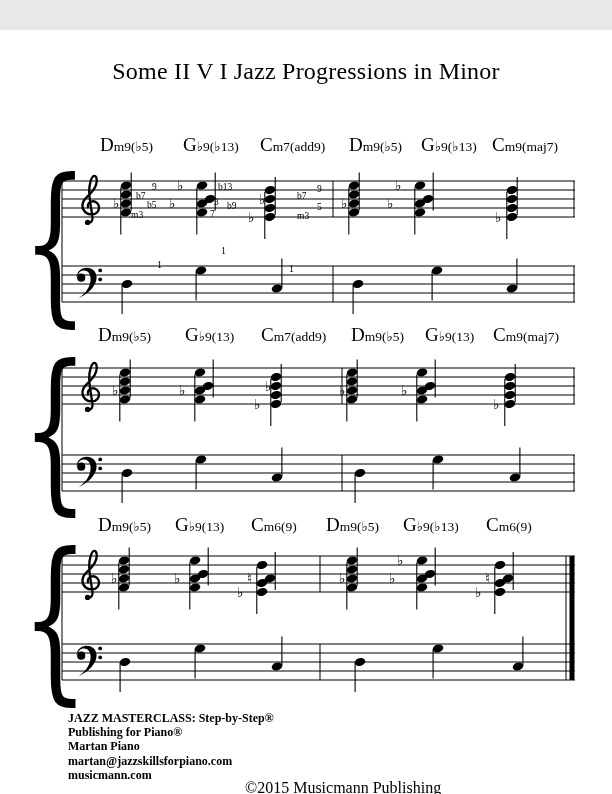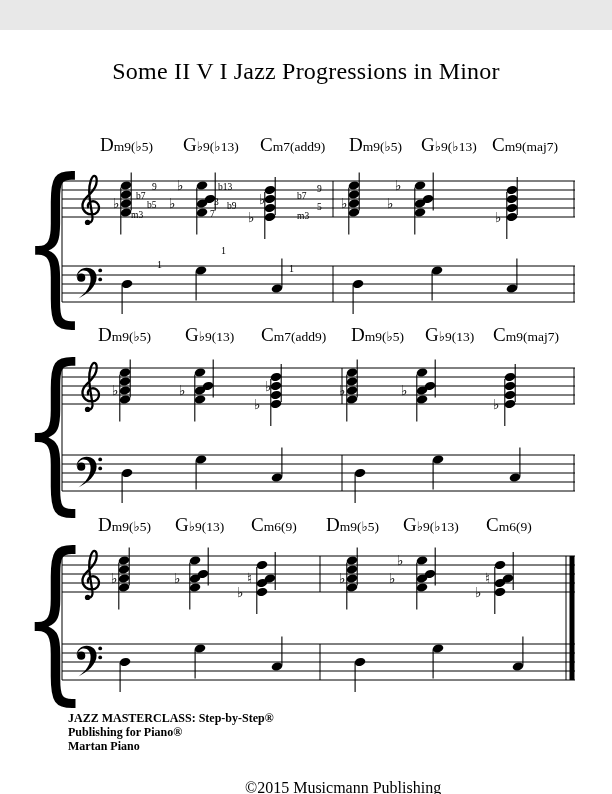--- a/index.html
+++ b/index.html
@@ -392,15 +392,17 @@
       <div class="chord-sym" style="left: 243px; top: 484px;"><span class="root">C</span><span class="qual">m6(9)</span></div>
       <div class="chord-sym" style="left: 318px; top: 484px;"><span class="root">D</span><span class="qual">m9(♭5)</span></div>
       <div class="chord-sym" style="left: 395px; top: 484px;"><span class="root">G</span><span class="qual">♭9(♭13)</span></div>
       <div class="chord-sym" style="left: 478px; top: 484px;"><span class="root">C</span><span class="qual">m6(9)</span></div>
     </div>
 
   <div class="footer">
     <div>JAZZ MASTERCLASS:  Step-by-Step®</div>
     <div>Publishing for Piano®</div>
     <div>Martan Piano</div>
+    <div>martan@jazzskillsforpiano.com</div>
+    <div>musicmann.com</div>
   </div>
   <div class="copyright">©2015 Musicmann Publishing</div>
 </div>
 
 </body></html>

